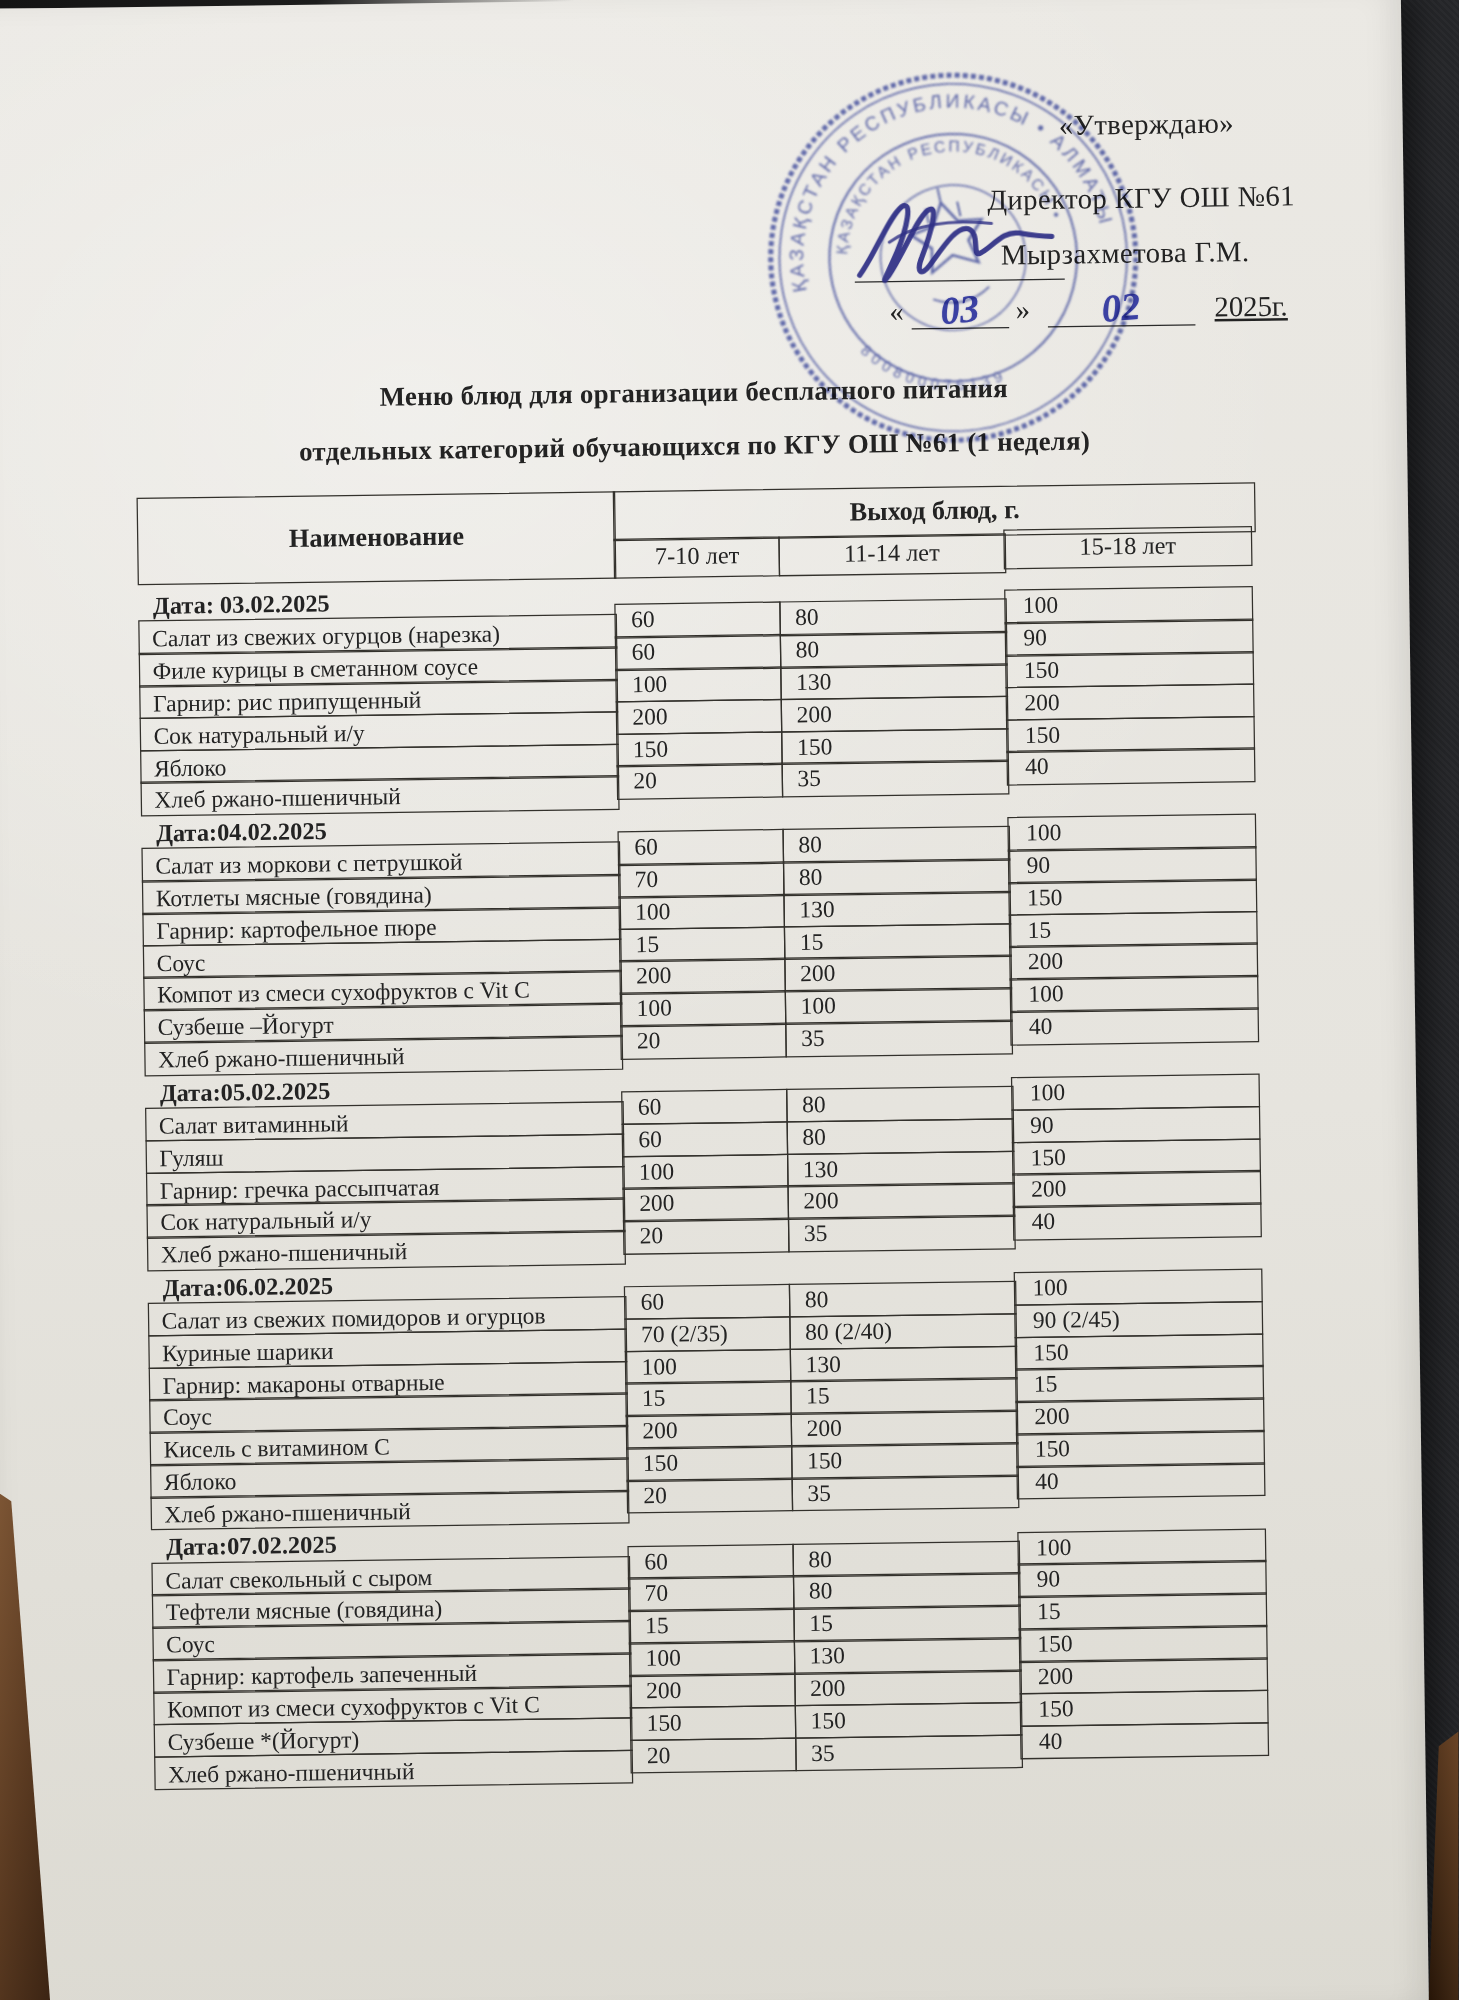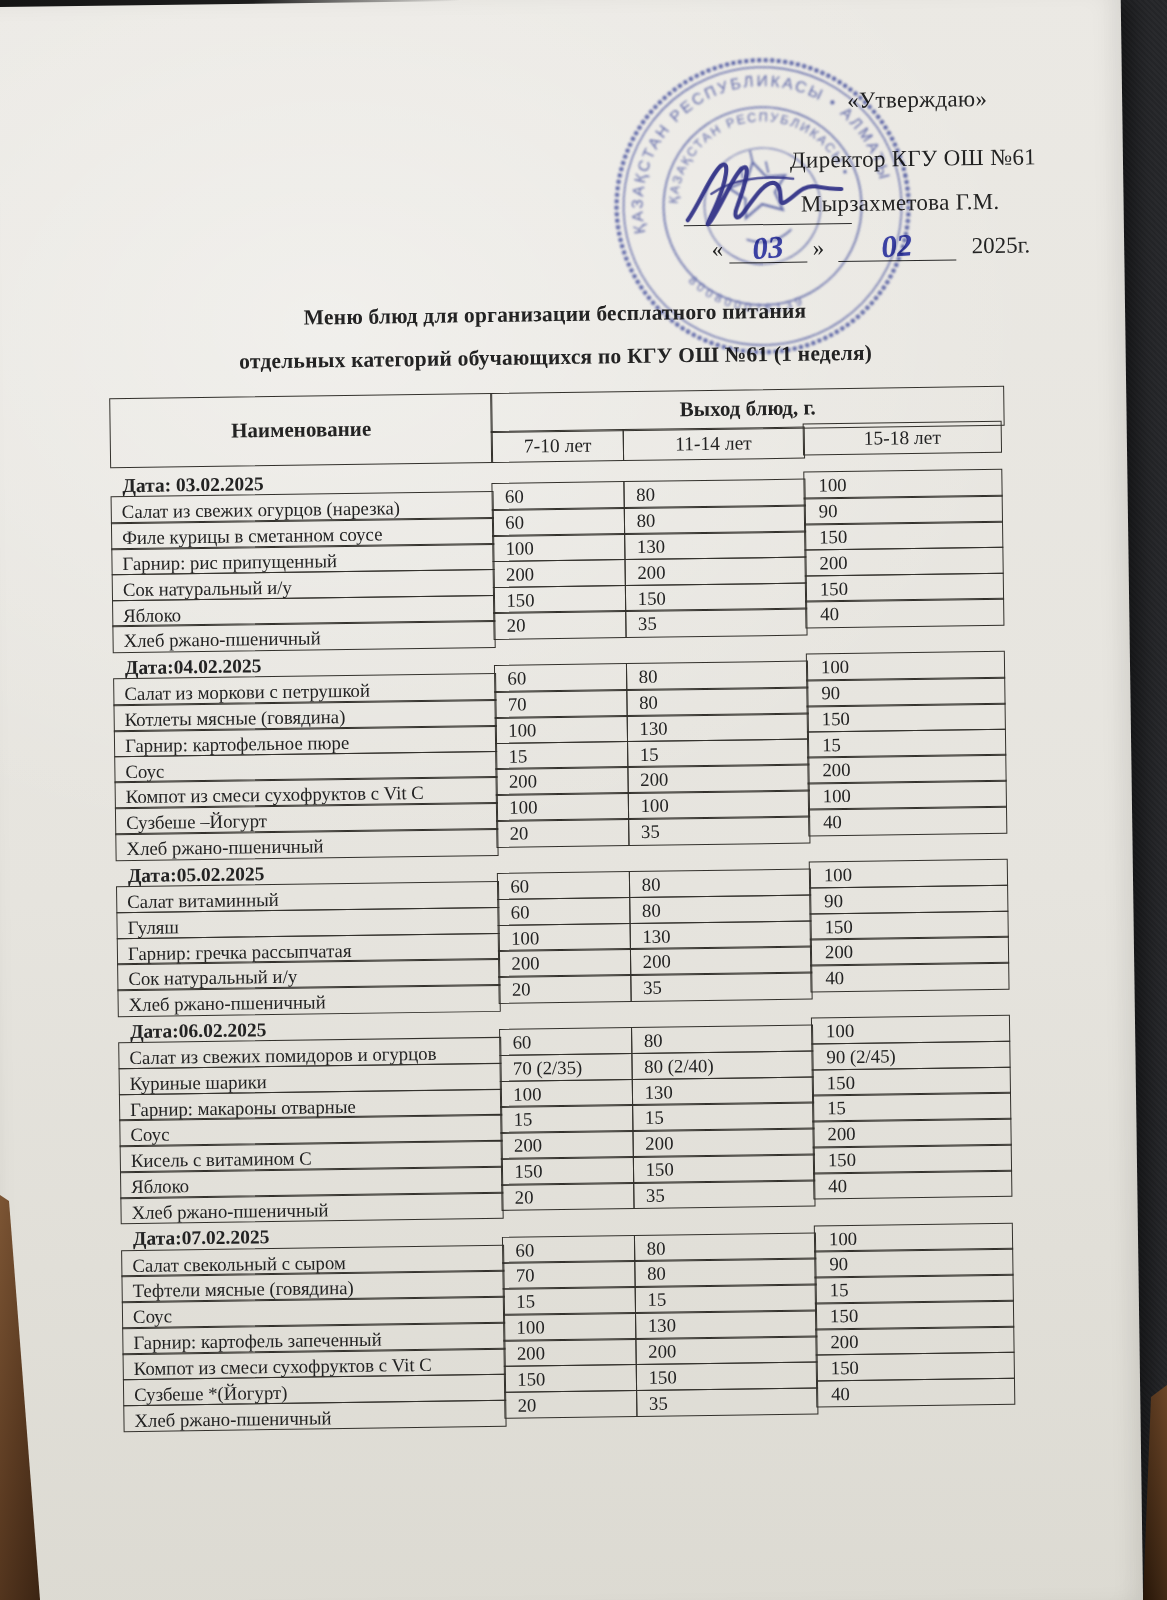--- a/index.html
+++ b/index.html
@@ -44,21 +44,21 @@
   .appr-name{top:199px;right:124px;}
   .sig-underline{position:absolute;top:231px;left:700px;width:168px;border-bottom:1.8px solid #2a2a2a;}
   .date-line{position:absolute;top:243px;right:94px;font-size:23px;white-space:nowrap;}
   .date-line .seg{display:inline-block;vertical-align:baseline;}
   .u{border-bottom:1.8px solid #2a2a2a;text-align:center;}
   .hand{
     font-style:italic;font-weight:700;color:#3b41a3;font-size:31px;line-height:20px;
     display:inline-block;transform:rotate(-4deg) translateY(2px);
     text-shadow:0 0 1px rgba(59,65,163,0.55);
   }
-  .printed-year{margin-left:10px;}
+  .printed-year{margin-left:10px;text-decoration:underline;}
   
   .signature{position:absolute;left:698px;top:152px;width:185px;height:88px;z-index:4;}
   .signature svg{filter:blur(0.3px);}
   
   .stamp{position:absolute;left:628px;top:62px;width:302px;height:302px;z-index:3;
     transform:rotate(-12deg);opacity:0.82;mix-blend-mode:multiply;}
   .stamp svg{filter:blur(0.8px);}
   
   .doc-title{position:absolute;left:0;width:100%;text-align:center;font-weight:700;font-size:21.5px;letter-spacing:0.2px;}
   .title1{top:306px;}

